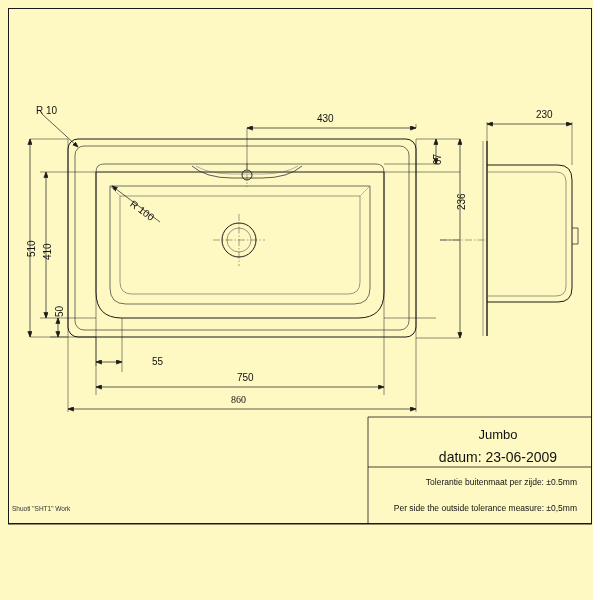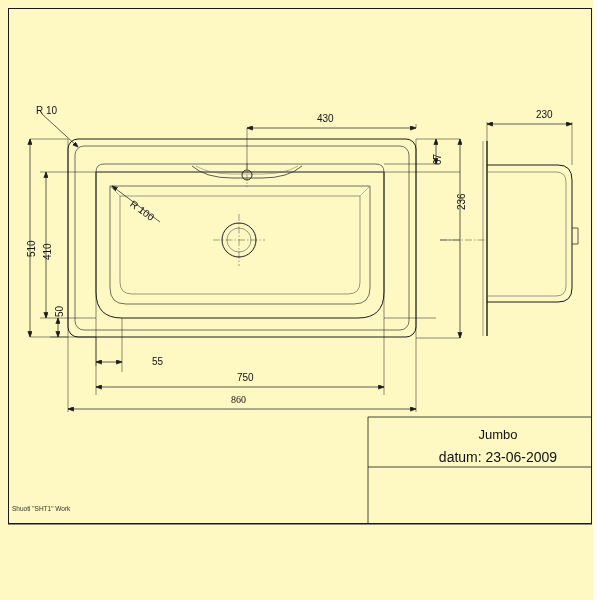--- a/index.html
+++ b/index.html
@@ -237,16 +237,18 @@
   <div class="lbl" style="left:112px; top:357px;padding-left:40px;">55</div>
 
   <div class="lbl" style="left:237px; top:373px;">750</div>
 
   <div class="lbl" style="left:231px; top:395px;font-family:Liberation Serif, serif;">860</div>
 
   <div class="title-main">Jumbo</div>
 
   <div class="title-date">datum: 23-06-2009</div>
 
+  <div class="tol tol1">Tolerantie buitenmaat per zijde: ±0.5mm</div>
+  <div class="tol tol3">Per side the outside tolerance measure: ±0,5mm</div>
 
   <div class="footer-note">Shuoti "SHT1" Work</div>
 
 </div>
 
 </body></html>

